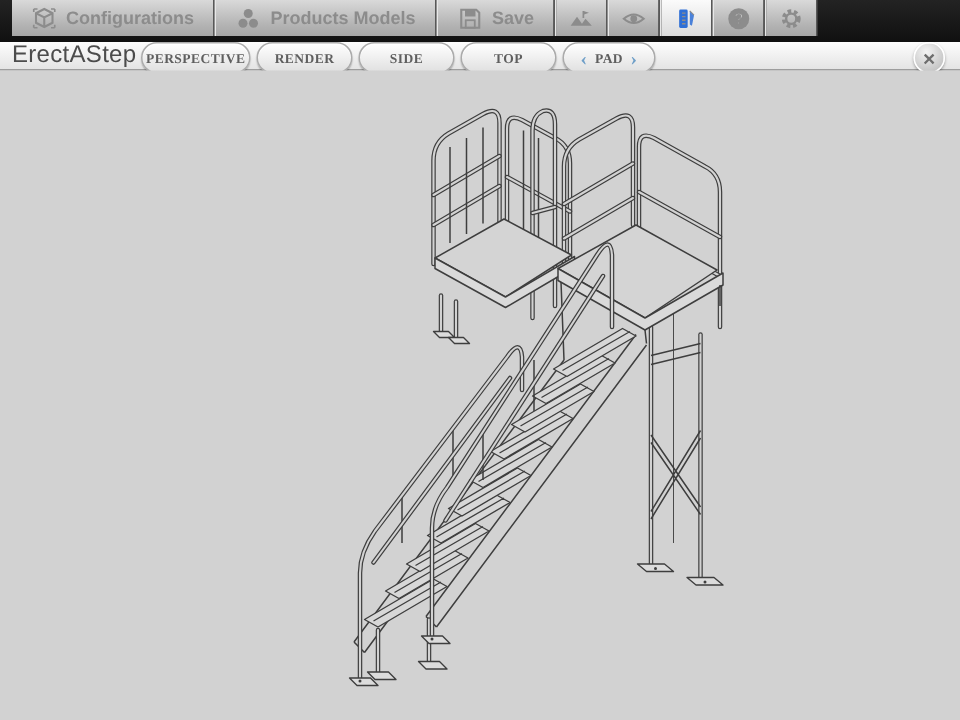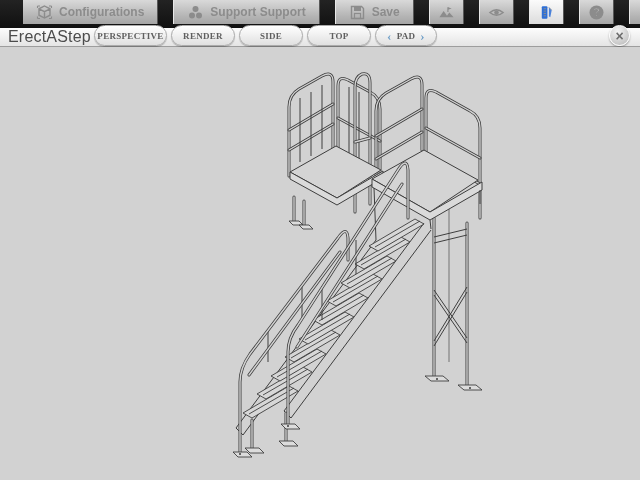--- a/index.html
+++ b/index.html
@@ -7,32 +7,32 @@
     font-family:"Liberation Sans", sans-serif; background:#d2d2d2; }
 
   
   .toolbar { height:28px; background:linear-gradient(#232323,#101010);
     display:flex; align-items:flex-start; padding-left:8px; }
   .tb-btn { height:24px; border:none; outline:none; cursor:pointer;
     display:flex; align-items:center; gap:6px; padding:0 13px;
     background:linear-gradient(#d9d9d9,#b3b3b3 70%,#a6a6a6);
     border-right:1px solid #585858; border-left:1px solid #e8e8e8;
     color:#8c8c8c; font-weight:bold; font-size:12px;
-    font-family:"Liberation Sans", sans-serif; white-space:nowrap;margin-left:15px; }
+    font-family:"Liberation Sans", sans-serif; white-space:nowrap; }
   .tb-btn:first-child { border-left:none; }
   .tb-btn.icon-only { padding:0 8px; }
   .tb-btn.active { background:linear-gradient(#fbfbfb,#dcdcdc); }
   .tb-icon { width:17px; height:17px; display:block; }
   .tb-icon * { stroke:#8c8c8c; }
   .tb-icon .fillpart { fill:#8c8c8c; stroke:none; }
   .tb-btn.active .bluefill { fill:#2e6fd6; stroke:none; }
 
   
   .viewbar { height:19px; background:linear-gradient(#fdfdfd,#e4e4e4);
-    border-bottom:1px solid #9d9d9d; display:flex; align-items:flex-end; padding:0 10px 0 8px; }
+    border-bottom:1px solid #9d9d9d; display:flex; align-items:flex-start; padding:0 10px 0 8px; }
   .brand { font-size:16px; color:#4c4c4c; width:86px; letter-spacing:.2px; }
   .tab { height:21px; border:1px solid #ababab; border-radius:11px; margin-right:4px;
     background:linear-gradient(#ffffff,#e0e0e0); cursor:pointer;
     color:#5f5f5f; font-weight:bold; font-size:9px; letter-spacing:.3px;
     font-family:Liberation Serif, serif;
     box-shadow:0 1px 1px rgba(0,0,0,.25), inset 0 1px 0 #fff;
     display:flex; align-items:center; justify-content:center; gap:5px; }
   .tab.selected { background:linear-gradient(#8d8d8d,#efefef 55%,#ffffff);
     color:#3636e2; border-color:#9a9a9a; }
   .t-persp{width:73px}.t-render{width:64px}.t-front{width:64px}
@@ -71,21 +71,21 @@
     <span>Configurations</span>
   </button>
 
 
   <button class="tb-btn">
     <svg class="tb-icon" viewBox="0 0 17 17">
       <circle class="fillpart" cx="8.5" cy="5" r="3"></circle>
       <circle class="fillpart" cx="5" cy="11.5" r="3"></circle>
       <circle class="fillpart" cx="12" cy="11.5" r="3"></circle>
     </svg>
-    <span>Support Support</span>
+    <span>Products Models</span>
   </button>
 
   <button class="tb-btn">
     <svg class="tb-icon" viewBox="0 0 17 17">
       <path d="M2.5 2.5 L12.5 2.5 L14.5 4.5 L14.5 14.5 L2.5 14.5 Z" fill="none" stroke-width="1.4"></path>
       <rect class="fillpart" x="5" y="2.5" width="7" height="4.5"></rect>
       <rect x="5.5" y="9.5" width="6" height="5" fill="none" stroke-width="1.2"></rect>
     </svg>
     <span>Save</span>
   </button>

